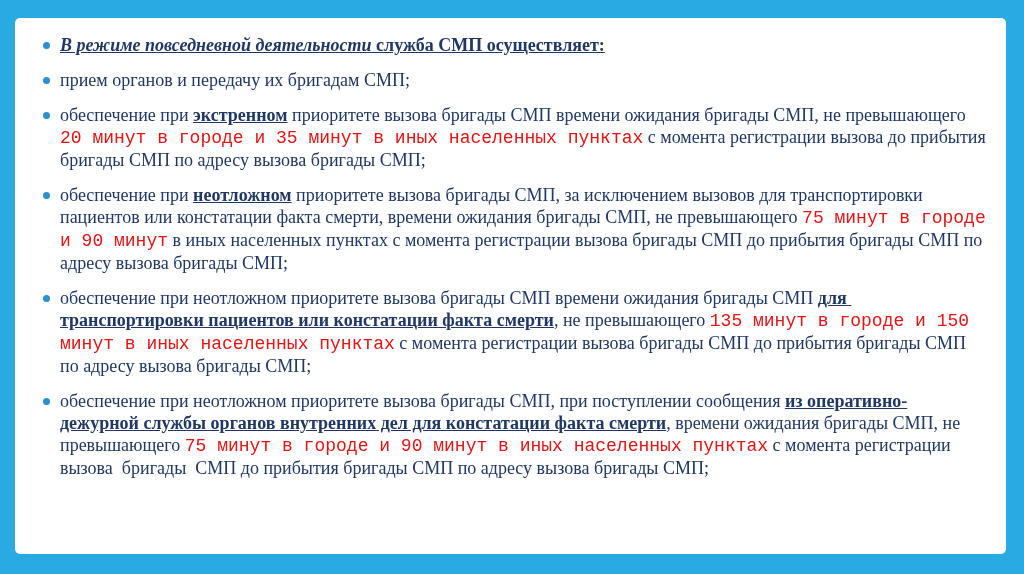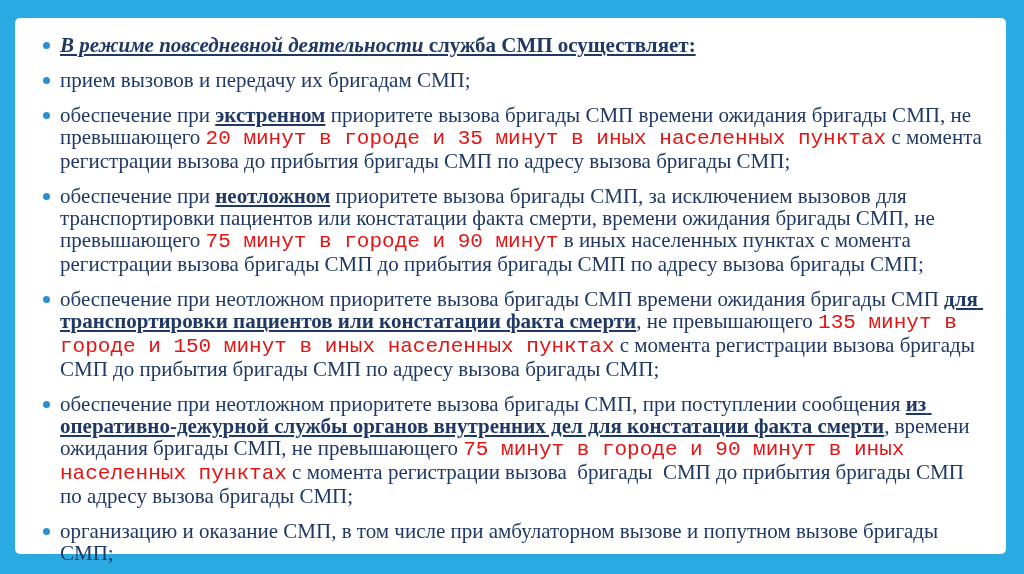--- a/index.html
+++ b/index.html
@@ -29,21 +29,21 @@
   ul.bullets {
     list-style: none;
     margin: 0;
     padding: 0;
   }
   ul.bullets li {
     position: relative;
     padding-left: 17px;
     margin: 0 0 13px 0;
     color: var(--text-color, #1f3864);
-    font-size: 21px;
+    font-size: 18px;
     line-height: 22px;
     white-space: pre-wrap;
     text-align: left;
   }
   .dot {
     position: absolute;
     left: 0;
     top: 7.5px;
     width: 7px;
     height: 7px;
@@ -62,21 +62,20 @@
     text-decoration: underline;
   }
 </style>
 </head>
 <body>
 
 <div class="slide">
   <div class="panel">
     <ul class="bullets">
         <li><span class="dot"></span><span><span class="seg-bold-italic-underline">В режиме повседневной деятельности </span><span class="seg-bold-underline">служба СМП осуществляет:</span></span></li>
-        <li><span class="dot"></span><span><span class="seg-normal">прием вызовов и передачу их бригадам СМП;</span></span></li>
+        <li><span class="dot"></span><span><span class="seg-normal">прием органов и передачу их бригадам СМП;</span></span></li>
         <li><span class="dot"></span><span><span class="seg-normal">обеспечение при </span><span class="seg-bold-underline">экстренном</span><span class="seg-normal"> приоритете вызова бригады СМП времени ожидания бригады СМП, не превышающего </span><span class="seg-red">20 минут в городе и 35 минут в иных населенных пунктах</span><span class="seg-normal"> с момента регистрации вызова до прибытия бригады СМП по адресу вызова бригады СМП;</span></span></li>
         <li><span class="dot"></span><span><span class="seg-normal">обеспечение при </span><span class="seg-bold-underline">неотложном</span><span class="seg-normal"> приоритете вызова бригады СМП, за исключением вызовов для транспортировки пациентов или констатации факта смерти, времени ожидания бригады СМП, не превышающего </span><span class="seg-red">75 минут в городе и 90 минут</span><span class="seg-normal"> в иных населенных пунктах с момента регистрации вызова бригады СМП до прибытия бригады СМП по адресу вызова бригады СМП;</span></span></li>
         <li><span class="dot"></span><span><span class="seg-normal">обеспечение при неотложном приоритете вызова бригады СМП времени ожидания бригады СМП </span><span class="seg-bold-underline">для транспортировки пациентов или констатации факта смерти</span><span class="seg-normal">, не превышающего </span><span class="seg-red">135 минут в городе и 150 минут в иных населенных пунктах</span><span class="seg-normal"> с момента регистрации вызова бригады СМП до прибытия бригады СМП по адресу вызова бригады СМП;</span></span></li>
         <li><span class="dot"></span><span><span class="seg-normal">обеспечение при неотложном приоритете вызова бригады СМП, при поступлении сообщения </span><span class="seg-bold-underline">из оперативно-дежурной службы органов внутренних дел для констатации факта смерти</span><span class="seg-normal">, времени ожидания бригады СМП, не превышающего </span><span class="seg-red">75 минут в городе и 90 минут в иных населенных пунктах</span><span class="seg-normal"> с момента регистрации вызова  бригады  СМП до прибытия бригады СМП по адресу вызова бригады СМП;</span></span></li>
-        <li><span class="dot"></span><span><span class="seg-normal">организацию и оказание СМП, в том числе при амбулаторном вызове и попутном вызове бригады СМП;</span></span></li>
       </ul>
   </div>
 </div>
 
 </body></html>

